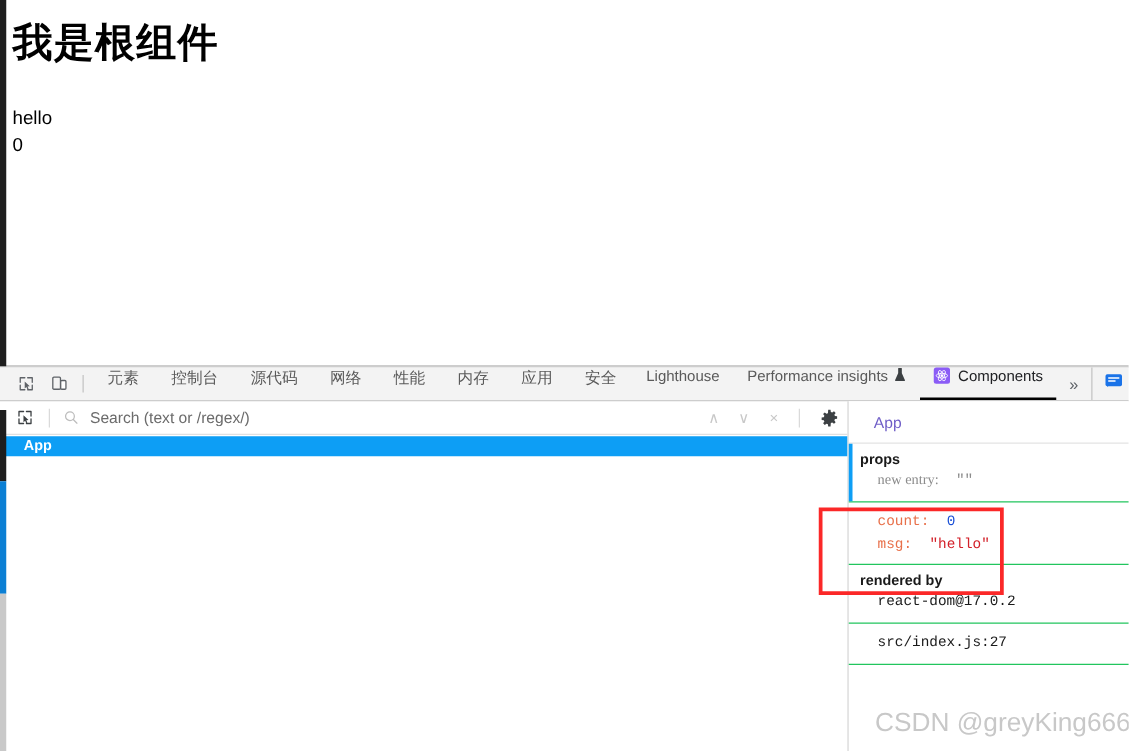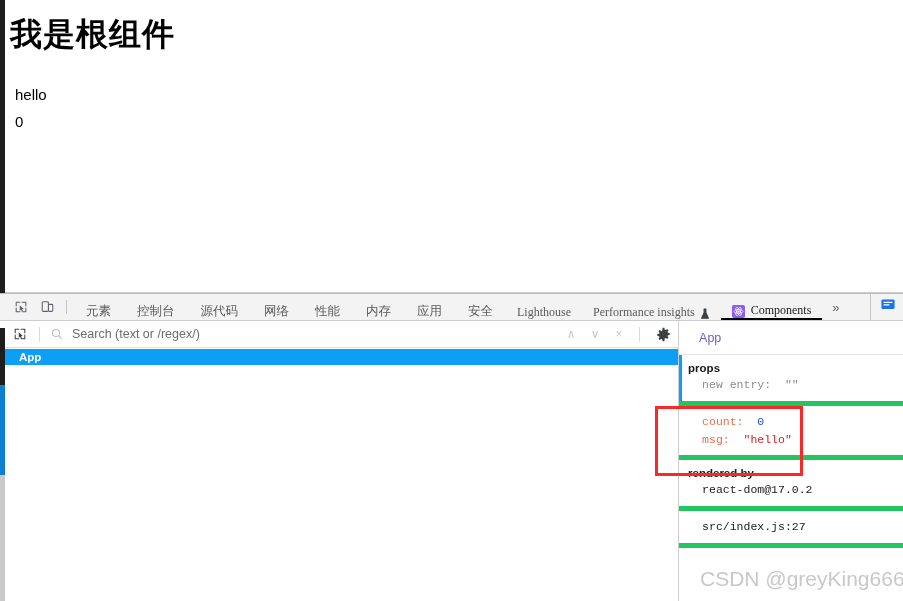--- a/index.html
+++ b/index.html
@@ -62,21 +62,21 @@
     margin: 6px 0 0 0;
     line-height: 1.25;
     letter-spacing: 1px;
   }
   .page-text {
     font-size: 15px;
     color: #000000;
     margin-top: 30px;
     line-height: 1.45;
   }
-  .page-text div { margin: 5px; }
+  .page-text div { margin: 0; }
 
   
   .dt-divider {
     position: absolute;
     left: 0; top: 292px;
     width: 903px; height: 1px;
     background: #cdcdcd;
   }
 
   
@@ -108,29 +108,28 @@
   }
   .tb-icon-btn:first-child { margin-left: 8px; }
   .tb-sep {
     width: 1px;
     background: #c4c4c4;
     margin: 6px 6px;
     flex: 0 0 auto;
   }
   .dt-tab {
     display: flex;
-    align-items: flex-end;
+    align-items: flex-start;
     padding: 0 11px;
     font-size: 12px;
     color: #5a5a5a;
     white-space: nowrap;
     flex: 0 0 auto;
     position: relative;
     box-sizing: border-box;
-    font-family: Liberation Serif, serif;
   }
   .dt-tab.cjk { font-size: 12.5px; padding: 0 13px; }
   .dt-tab.selected {
     color: #202124;
     border-bottom: 2px solid #000000;
   }
   .dt-tab .react-atom {
     width: 13px; height: 13px;
     margin-right: 6px;
     background: #8b5cf6;
@@ -261,21 +260,21 @@
     padding-left: 20px;
     border-bottom: 1px solid #e4e4e4;
     box-sizing: border-box;
   }
   .insp-header .comp-name {
     font-size: 12.5px;
     color: #6f5ec7;
   }
   .insp-section {
     padding: 7px 8px 7px 9px;
-    border-bottom: 5px solid #22c55e;
+    border-bottom: 1px solid #22c55e;
     position: relative;
     box-sizing: border-box;
   }
   .insp-section.with-bar::before {
     content: "";
     position: absolute;
     left: 0; top: 0; bottom: 0;
     width: 3px;
     background: #0d9ef5;
   }
@@ -286,21 +285,21 @@
     font-family: "Liberation Sans", sans-serif;
     margin-bottom: 2px;
   }
   .kv-row {
     font-family: "Liberation Mono", monospace;
     font-size: 11.5px;
     padding-left: 14px;
     line-height: 1.55;
     white-space: nowrap;
   }
-  .k-gray   { color: #8c8c8c; }
+  .k-gray   { color: #8c8c8c; font-family: Liberation Serif, serif; }
   .k-orange { color: #e8704a; }
   .v-gray   { color: #8c8c8c; }
   .v-num    { color: #1a4fd6; }
   .v-str    { color: #d32029; }
   .v-plain  { color: #1a1a1a; }
 
   
   .state-highlight {
     position: absolute;
     left: 655px;

